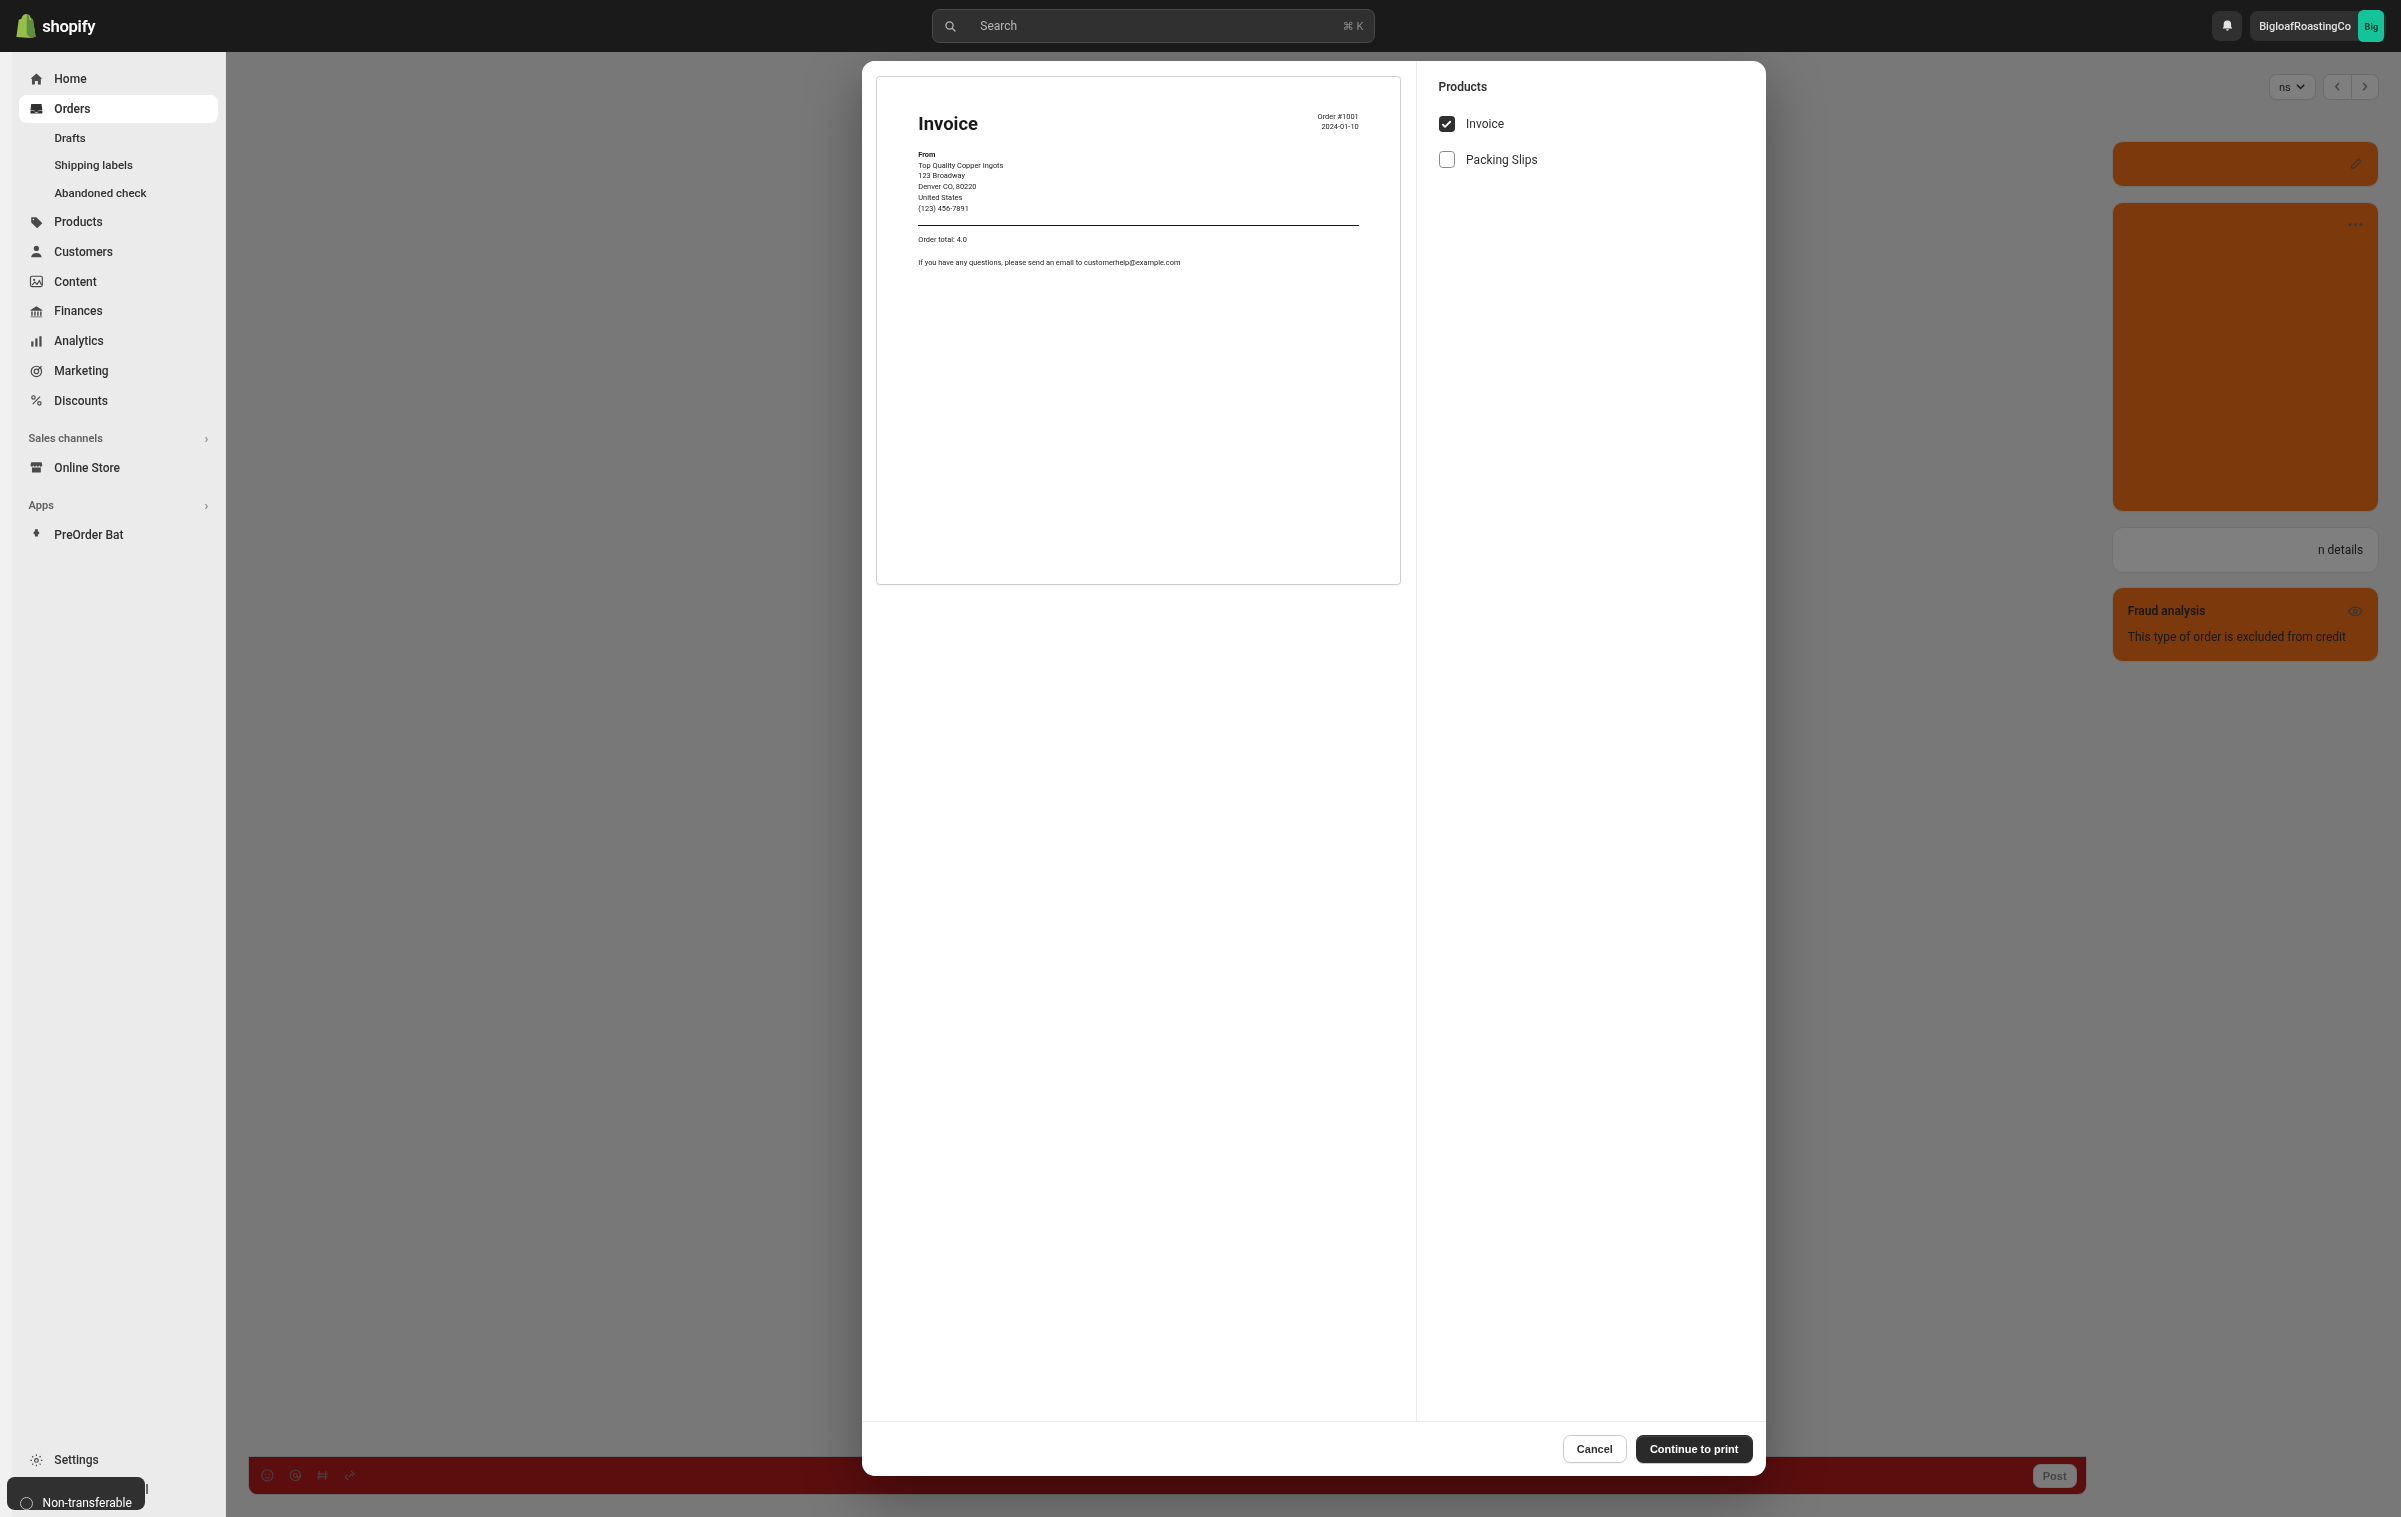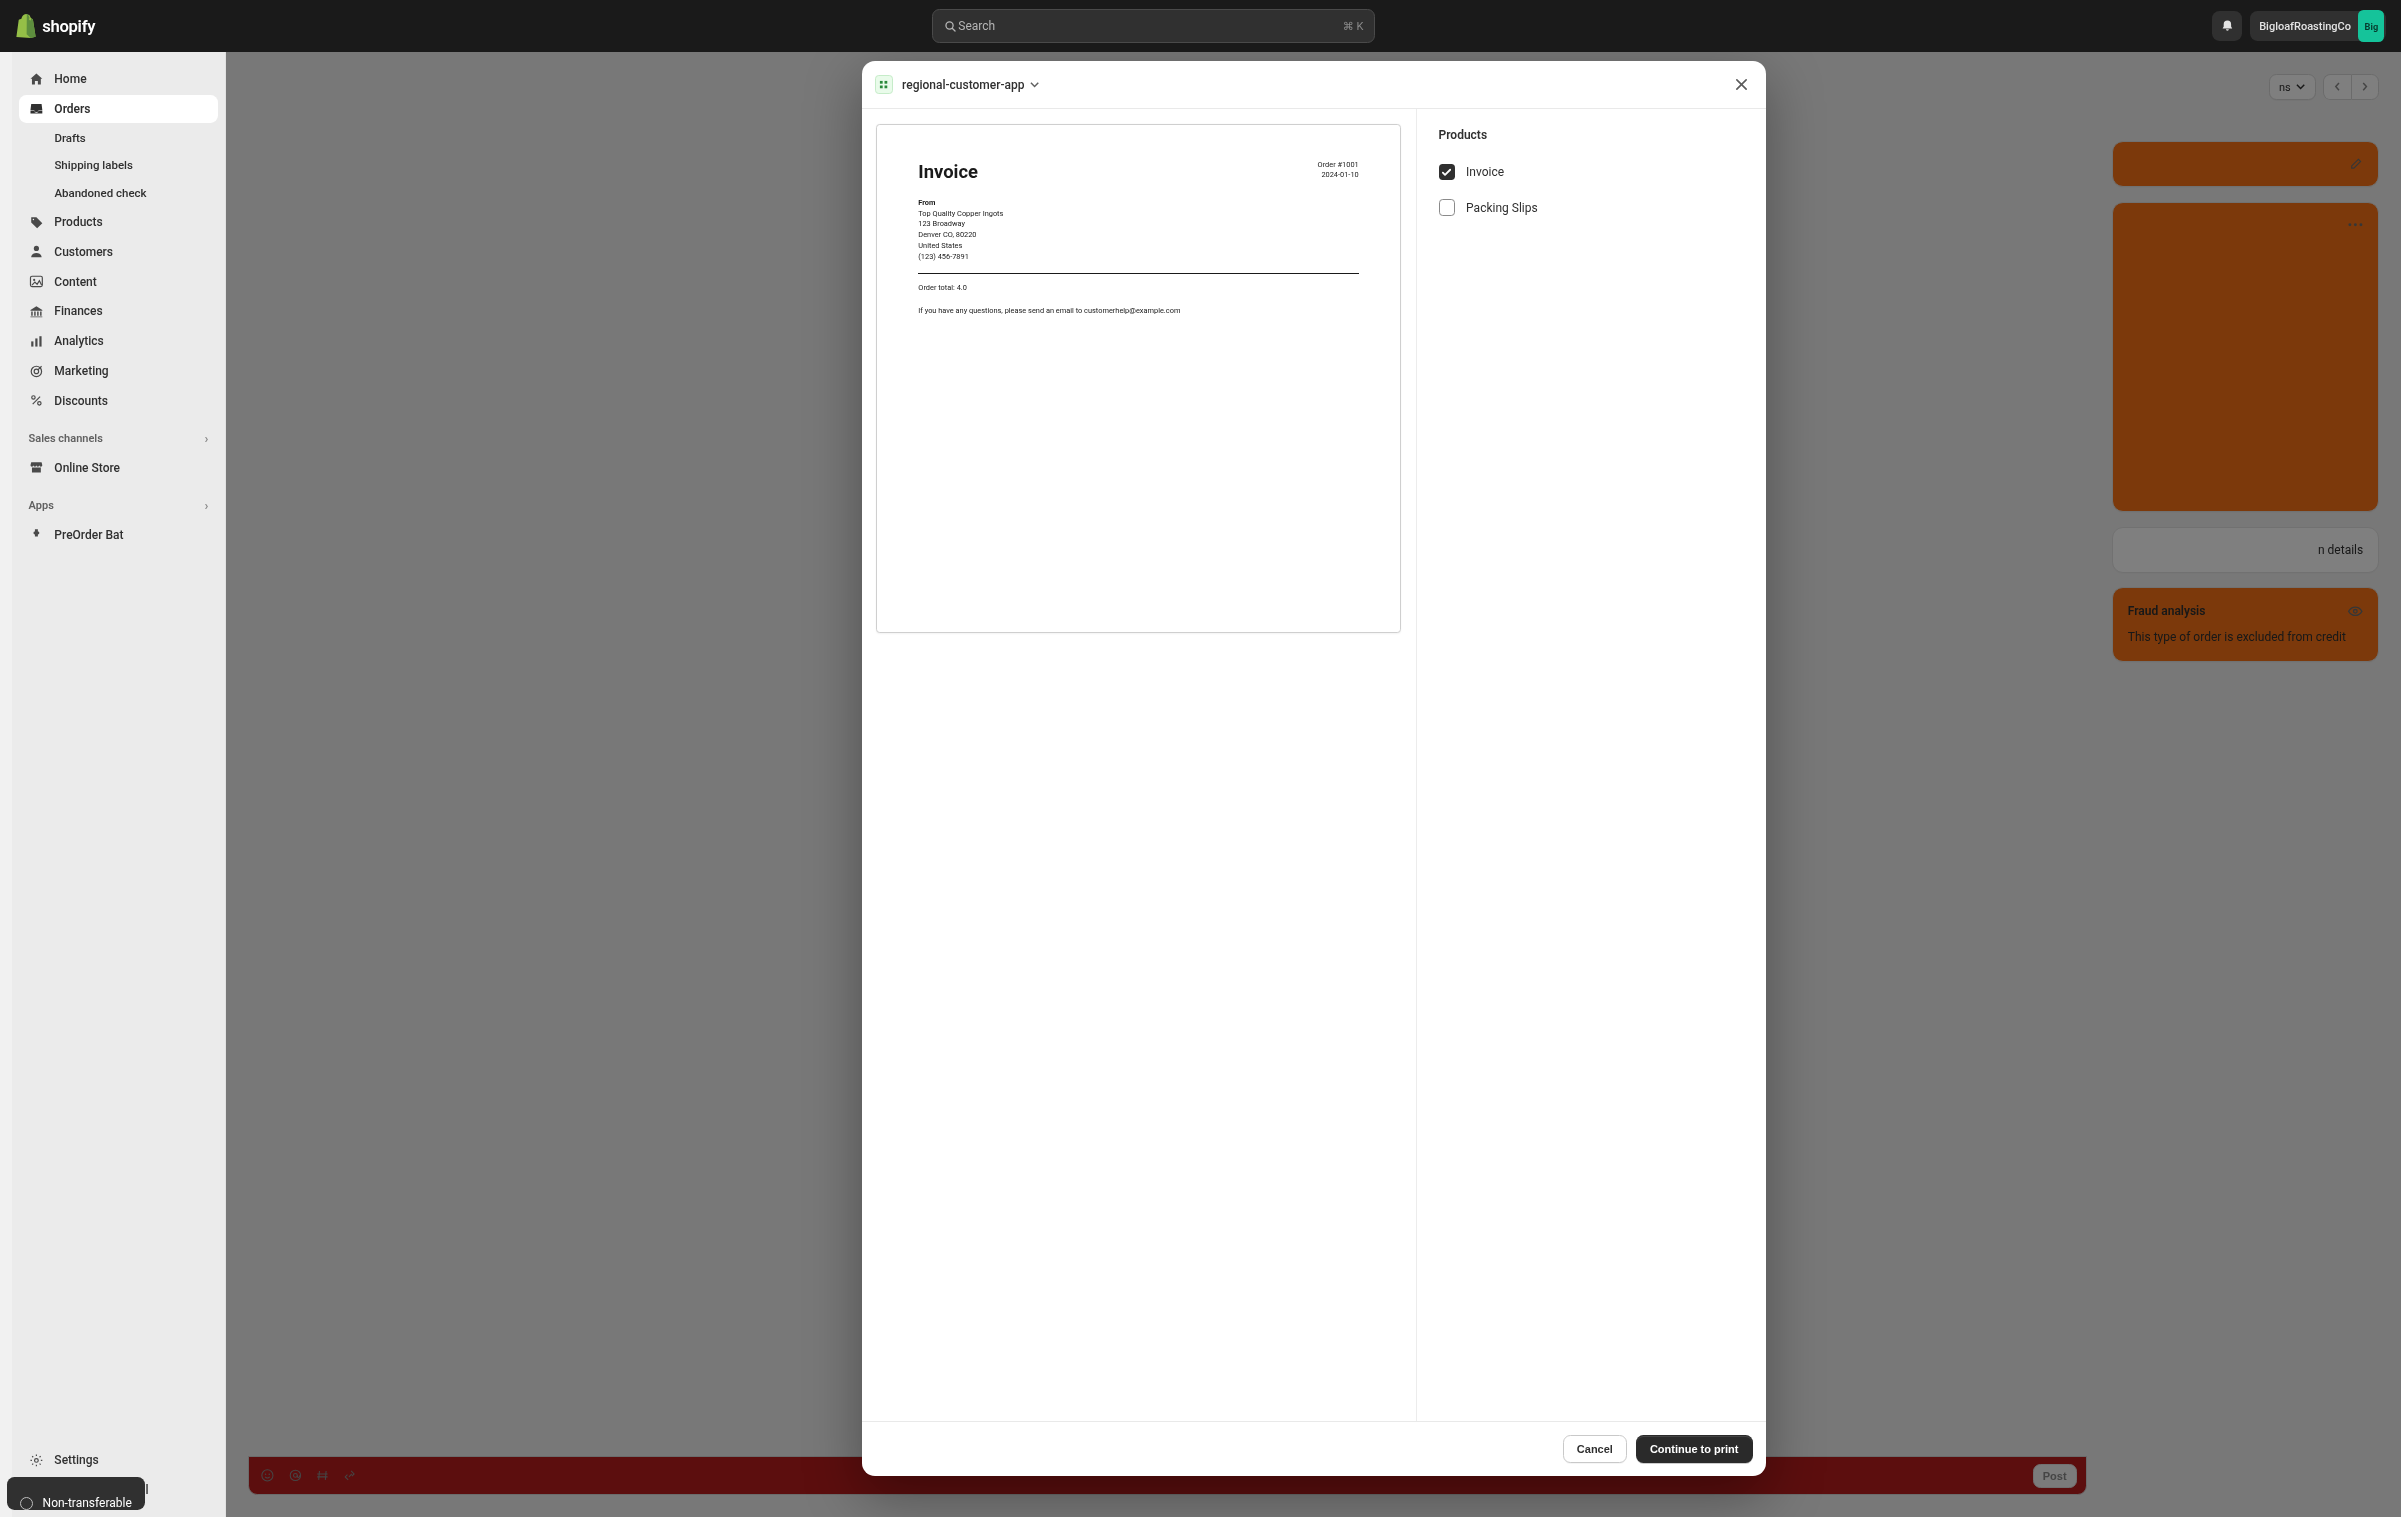--- a/index.html
+++ b/index.html
@@ -36,21 +36,21 @@
     margin: 0 auto;
     width: 443px;
     height: 29.5px;
     background: #303030;
     border: 0.9px solid #4a4a4a;
     border-radius: 7.4px;
     display: flex;
     align-items: center;
     padding: 16px 11px;
     color: #b5b5b5;
-    gap: 1px;
+    gap: 23px;
   }
   .topbar .search .grow { flex: 1; }
   .topbar .search .kbd { color: #8a8a8a; font-size: 11px; }
   .topbar .right {
     display: flex;
     align-items: center;
     gap: 8px;
   }
   .topbar .iconbtn {
     width: 29.5px; height: 29.5px;
@@ -720,42 +720,20 @@
       </span>
       <div class="grow"></div>
       <button class="postbtn">
         <span>Post</span>
       </button>
     </div>
 
     <div class="overlay">
       <div class="modal">
 
-        <div class="modal-head">
-          <div class="app-ico">
-            <svg width="9.2" height="9.2" viewBox="0 0 10 10">
-                <rect x="1" y="1" width="3" height="3" fill="#2a8a3a"></rect>
-                <rect x="6" y="1" width="3" height="3" fill="#2a8a3a"></rect>
-                <rect x="1" y="6" width="3" height="3" fill="#2a8a3a"></rect>
-                <rect x="6" y="6" width="3" height="3" fill="#2a8a3a"></rect>
-              </svg>
-          </div>
-          <div class="app-name">
-            <span>regional-customer-app</span>
-            <svg width="9.2" height="9.2" viewBox="0 0 10 10">
-                <path d="M1 3l4 4 4-4" stroke="#606060" stroke-width="1.6" fill="none"></path>
-              </svg>
-          </div>
-          <div class="grow"></div>
-          <div class="close">
-            <svg width="13" height="13" viewBox="0 0 14 14">
-                <path d="M2 2l10 10M12 2L2 12" stroke="#5c5c5c" stroke-width="1.8" stroke-linecap="round"></path>
-              </svg>
-          </div>
-        </div>
 
         <div class="modal-body">
           <div class="preview-pane">
             <div class="preview-page">
               <h1>Invoice</h1>
               <div class="order-meta">
                 <div>Order #1001</div>
                 <div>2024-01-10</div>
               </div>
               <div class="from-block">

